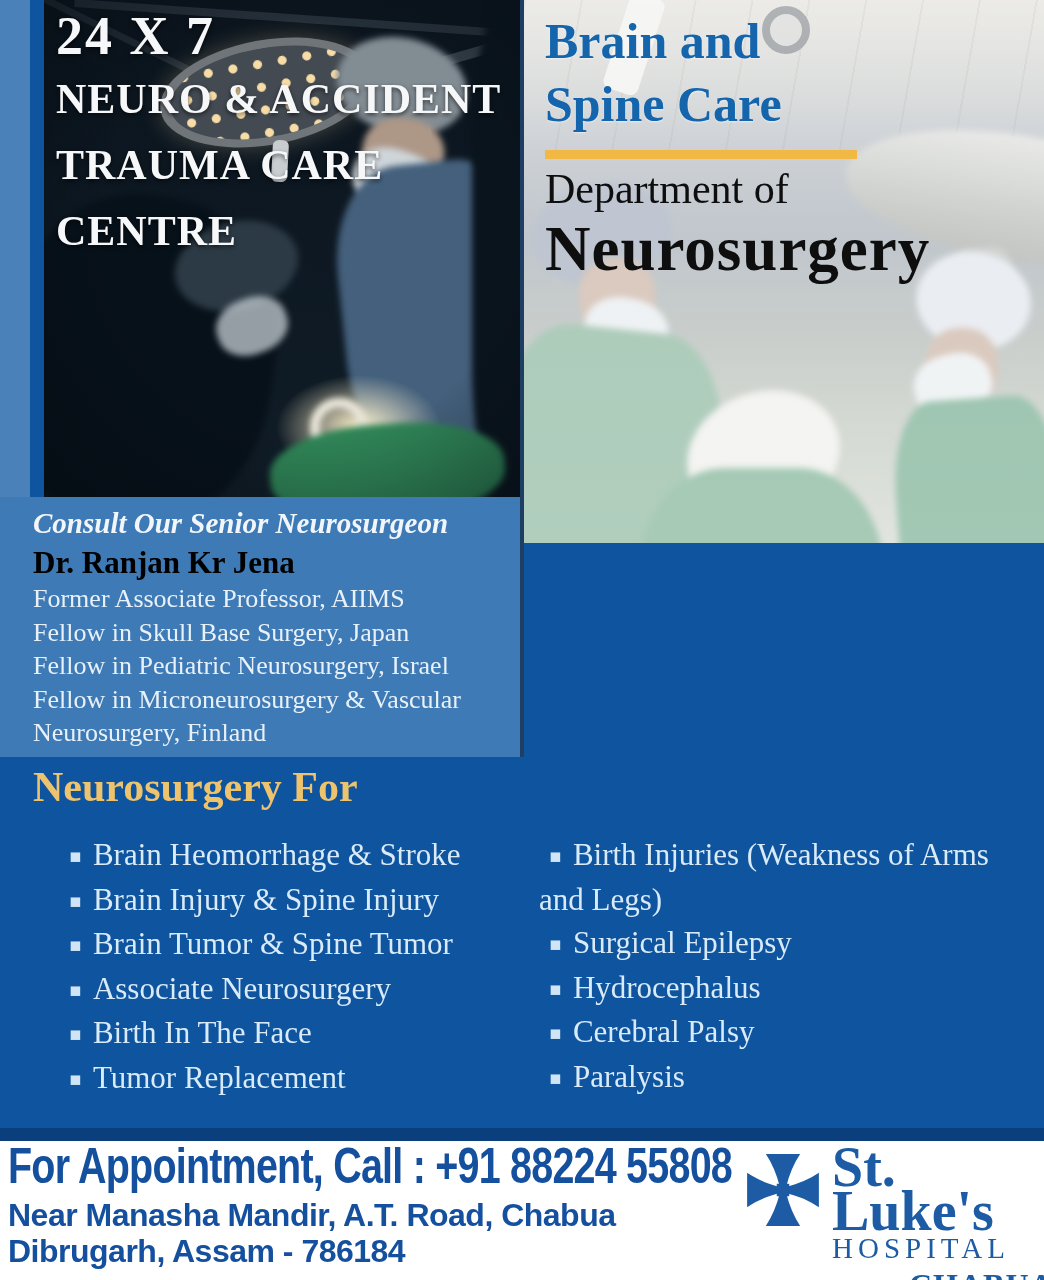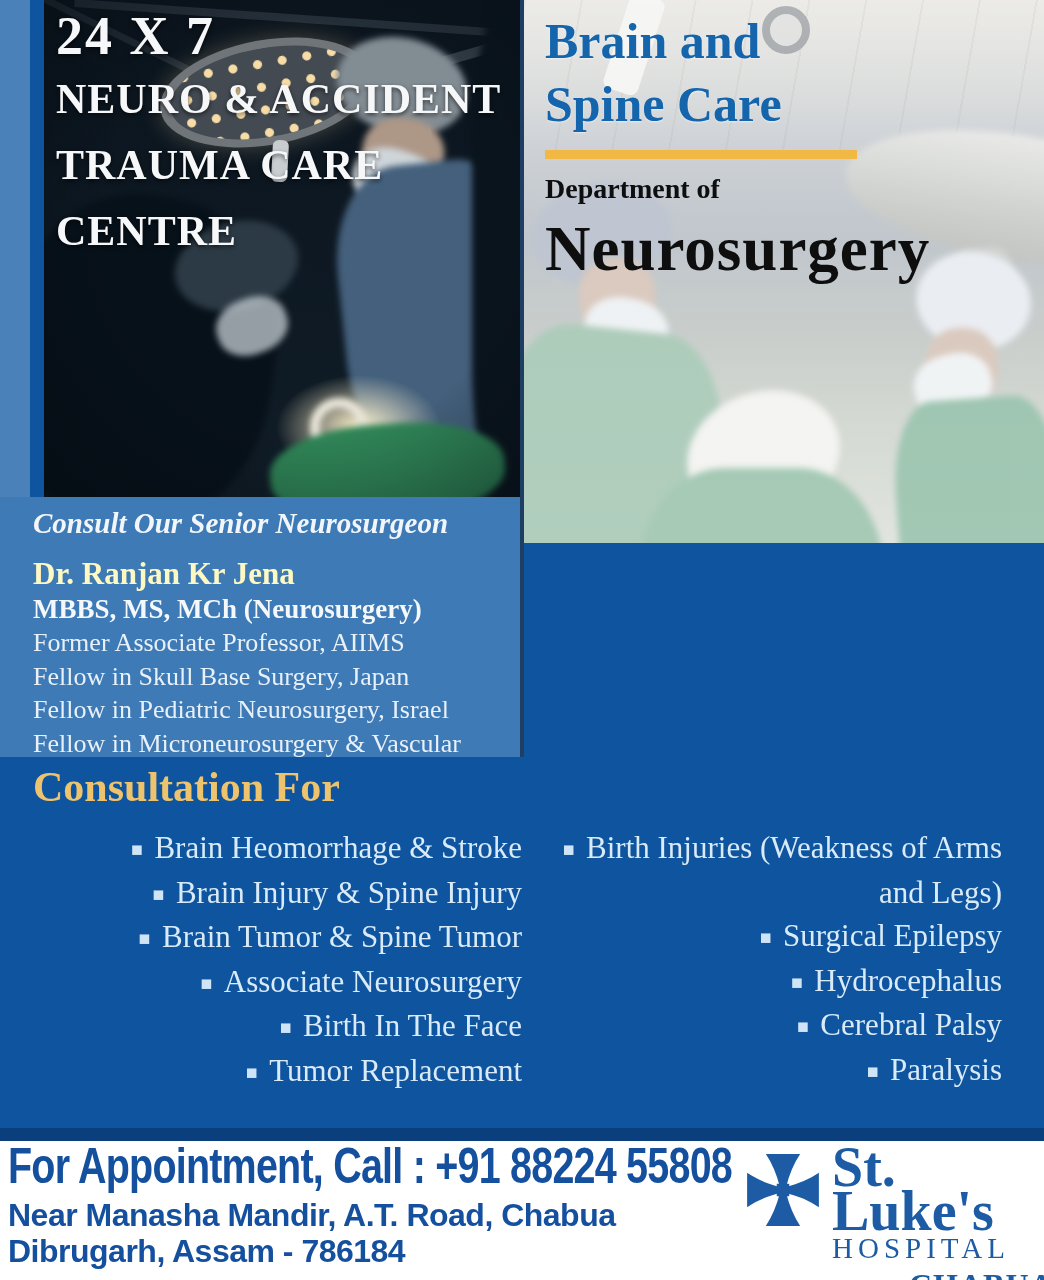--- a/index.html
+++ b/index.html
@@ -59,33 +59,33 @@
   .rp-drape{left:55px;top:655px;width:430px;height:130px;background:#74ab8c;border-radius:40%;}
   .rp-wash{left:0;top:0;width:100%;height:100%;background:linear-gradient(180deg,rgba(255,255,255,.5) 0%,rgba(255,255,255,.38) 40%,rgba(255,255,255,.42) 100%);}
 
   
   .trauma-headline{position:absolute;left:12px;top:6px;z-index:5;color:#f6f7f8;text-shadow:0 2px 4px rgba(0,0,0,.6);}
   .th-line1{font-size:54px;font-weight:bold;line-height:60px;letter-spacing:2px;}
   .th-line{font-size:42px;font-weight:bold;line-height:66px;letter-spacing:1px;}
   .dept-headline{position:absolute;left:21px;top:10px;z-index:5;}
   .dh-title{font-size:50px;line-height:63px;font-weight:bold;color:#1565ad;text-shadow:0 1px 2px rgba(255,255,255,.5);}
   .dh-bar{width:312px;height:9px;background:#f2b844;margin:14px 0 6px 0;}
-  .dh-sub{font-size:28px;line-height:48px;font-weight:bold;color:#0e0e0e;}
+  .dh-sub{font-size:42px;line-height:48px;font-weight:normal;color:#0e0e0e;}
   .dh-name{font-size:63px;line-height:72px;font-weight:bold;color:#0e0e0e;letter-spacing:1px;}
 
   
   .doc-intro{font-size:29px;font-weight:bold;font-style:italic;color:#f2f6fa;line-height:37px;}
-  .doc-name{font-size:31px;font-weight:bold;color:#fef9c3;line-height:38px;margin-top:13px;}
+  .doc-name{font-size:31px;font-weight:bold;color:#000000;line-height:38px;margin-top:2px;}
   .doc-deg{font-size:27px;font-weight:bold;color:#f4f8fb;line-height:33px;}
   .doc-cred{font-size:26px;color:#e8f1f9;line-height:33.5px;width:462px;}
 
   
   .consult{position:absolute;left:0;top:757px;width:1044px;height:371px;background:#0f549e;}
   .consult-heading{position:absolute;left:33px;top:5px;font-size:42px;font-weight:bold;color:#eec36d;line-height:50px;}
-  .consult-col{position:absolute;top:60px;list-style:none;margin:9px;padding:0;font-size:31px;color:#d9ebf9;text-align:right;}
+  .consult-col{position:absolute;top:60px;list-style:none;margin:16px;padding:0;font-size:31px;color:#d9ebf9;}
   .col-left{left:43px;width:470px;}
   .col-right{left:523px;width:470px;}
   .consult-col li{line-height:43.5px;}
   .blt{display:inline-block;font-size:19px;vertical-align:3px;margin:0 11px 0 10px;color:#cfe4f6;font-family:"DejaVu Sans",sans-serif;}
 
   
   .navy-line{position:absolute;left:0;top:1128px;width:1044px;height:13px;background:#0a3e7c;}
   .footer{position:absolute;left:0;top:1141px;width:1044px;height:139px;background:#ffffff;font-family:"Liberation Sans",sans-serif;color:#15509f;}
   .appointment{position:absolute;left:8px;top:-4px;font-size:50px;font-weight:bold;white-space:nowrap;transform:scaleX(.79);transform-origin:left;letter-spacing:-1px;}
   .addr1{position:absolute;left:8px;top:56px;font-size:32px;font-weight:bold;letter-spacing:-.5px;}
@@ -169,29 +169,28 @@
       <div class="dh-title">Spine Care</div>
       <div class="dh-bar"></div>
       <div class="dh-sub">Department of</div>
       <div class="dh-name">Neurosurgery</div>
     </div>
   </div>
 
   <div class="doctor-panel">
     <div class="doc-intro">Consult Our Senior Neurosurgeon</div>
     <div class="doc-name">Dr. Ranjan Kr Jena</div>
-    <div class="doc-deg">MBBS, MS, MCh (Neurosurgery)</div>
     <div class="doc-cred">Former Associate Professor, AIIMS</div>
     <div class="doc-cred">Fellow in Skull Base Surgery, Japan</div>
     <div class="doc-cred">Fellow in Pediatric Neurosurgery, Israel</div>
     <div class="doc-cred">Fellow in Microneurosurgery &amp; Vascular Neurosurgery, Finland</div>
   </div>
 
   <div class="consult">
-    <div class="consult-heading">Consultation For</div>
+    <div class="consult-heading">Neurosurgery For</div>
     <ul class="consult-col col-left">
       <li><span class="blt">▪</span><span>Brain Heomorrhage &amp; Stroke</span></li>
       <li><span class="blt">▪</span><span>Brain Injury &amp; Spine Injury</span></li>
       <li><span class="blt">▪</span><span>Brain Tumor &amp; Spine Tumor</span></li>
       <li><span class="blt">▪</span><span>Associate Neurosurgery</span></li>
       <li><span class="blt">▪</span><span>Birth In The Face</span></li>
       <li><span class="blt">▪</span><span>Tumor Replacement</span></li>
     </ul>
     <ul class="consult-col col-right">
       <li><span class="blt">▪</span><span>Birth Injuries (Weakness of Arms and Legs)</span></li>

